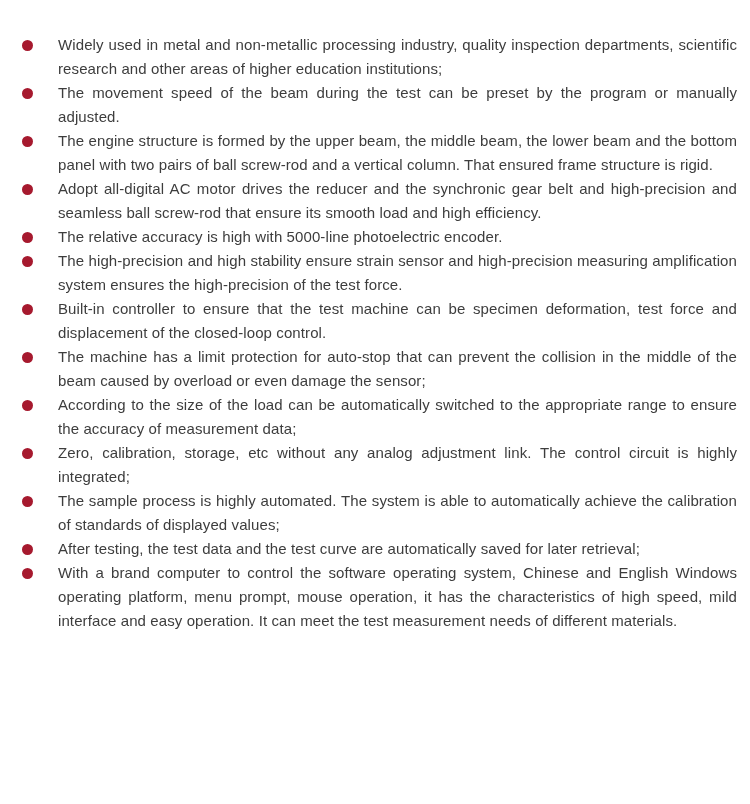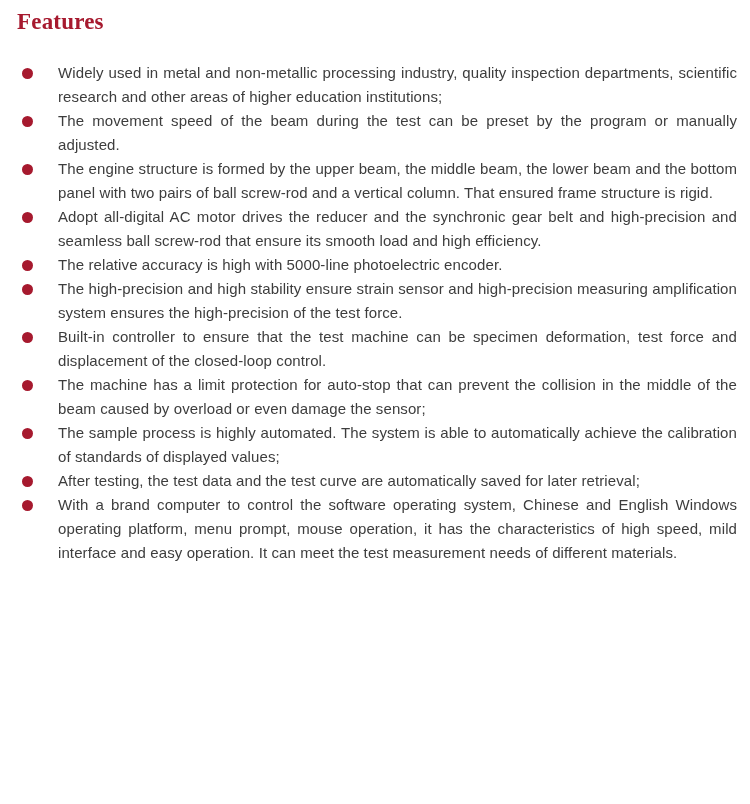--- a/index.html
+++ b/index.html
@@ -53,21 +53,20 @@
     width:11px;
     height:11px;
     border-radius:50%;
     background:var(--accent);
   }
 </style>
 </head>
 <body>
 
 <div class="page">
-  <h1 class="page-title">Features</h1>
 
   <ul class="features-list">
     <li>
       <span class="bullet"></span>
       <span class="txt">Widely used in metal and non-metallic processing industry, quality inspection departments, scientific research and other areas of higher education institutions;</span>
     </li>
     <li>
       <span class="bullet"></span>
       <span class="txt">The movement speed of the beam during the test can be preset by the program or manually adjusted.</span>
     </li>
@@ -90,20 +89,28 @@
     <li>
       <span class="bullet"></span>
       <span class="txt">Built-in controller to ensure that the test machine can be specimen deformation, test force and displacement of the closed-loop control.</span>
     </li>
     <li>
       <span class="bullet"></span>
       <span class="txt">The machine has a limit protection for auto-stop that can prevent the collision in the middle of the beam caused by overload or even damage the sensor;</span>
     </li>
     <li>
       <span class="bullet"></span>
+      <span class="txt">According to the size of the load can be automatically switched to the appropriate range to ensure the accuracy of measurement data;</span>
+    </li>
+    <li>
+      <span class="bullet"></span>
+      <span class="txt">Zero, calibration, storage, etc without any analog adjustment link. The control circuit is highly integrated;</span>
+    </li>
+    <li>
+      <span class="bullet"></span>
       <span class="txt">The sample process is highly automated. The system is able to automatically achieve the calibration of standards of displayed values;</span>
     </li>
     <li>
       <span class="bullet"></span>
       <span class="txt">After testing, the test data and the test curve are automatically saved for later retrieval;</span>
     </li>
     <li>
       <span class="bullet"></span>
       <span class="txt">With a brand computer to control the software operating system, Chinese and English Windows operating platform, menu prompt, mouse operation, it has the characteristics of high speed, mild interface and easy operation. It can meet the test measurement needs of different materials.</span>
     </li>

